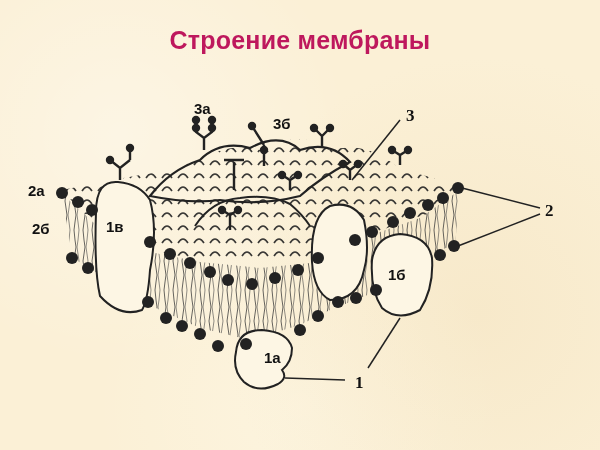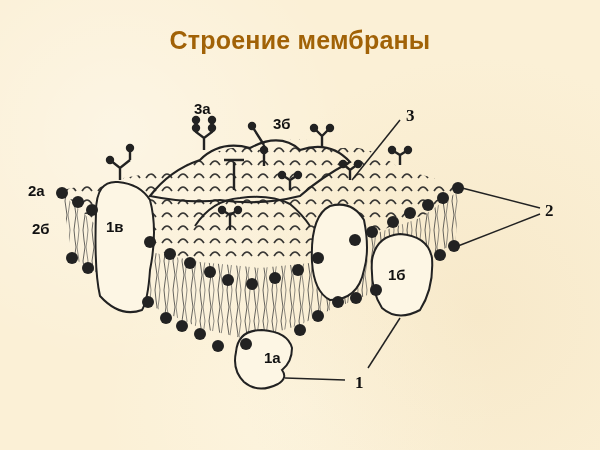--- a/index.html
+++ b/index.html
@@ -8,21 +8,21 @@
     background:#fbf0d6;
     background-image:
       radial-gradient(circle at 20% 30%, rgba(255,255,255,0.35) 0, rgba(255,255,255,0) 40%),
       radial-gradient(circle at 80% 70%, rgba(240,220,180,0.35) 0, rgba(240,220,180,0) 45%),
       radial-gradient(circle at 50% 90%, rgba(255,250,235,0.4) 0, rgba(255,250,235,0) 40%);
     position:relative;
     font-family:"Liberation Sans", sans-serif;
   }
   .title {
     position:absolute; left:0; top:26px; width:600px; text-align:center;
-    font-size:25px; font-weight:bold; color:#a16207;
+    font-size:25px; font-weight:bold; color:#be185d;
     letter-spacing:0.2px;
   }
   svg.diagram { position:absolute; left:0; top:0; }
   .lbl { font-family:"Liberation Sans", sans-serif; font-weight:bold; font-size:15px; fill:#111; }
   .lbl-serif { font-family:"Liberation Serif", serif; font-weight:bold; font-size:17px; fill:#111; }
 </style>
 </head>
 <body>
 
 <div class="title">Строение мембраны</div>

